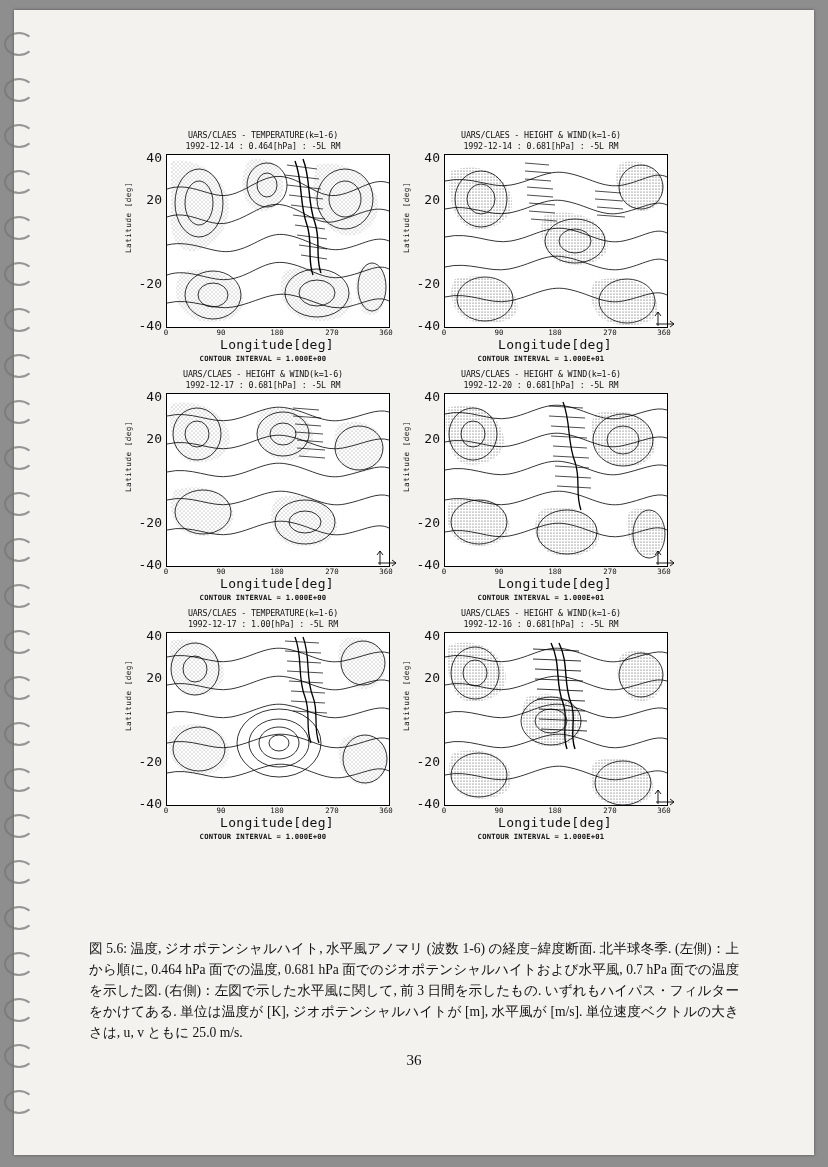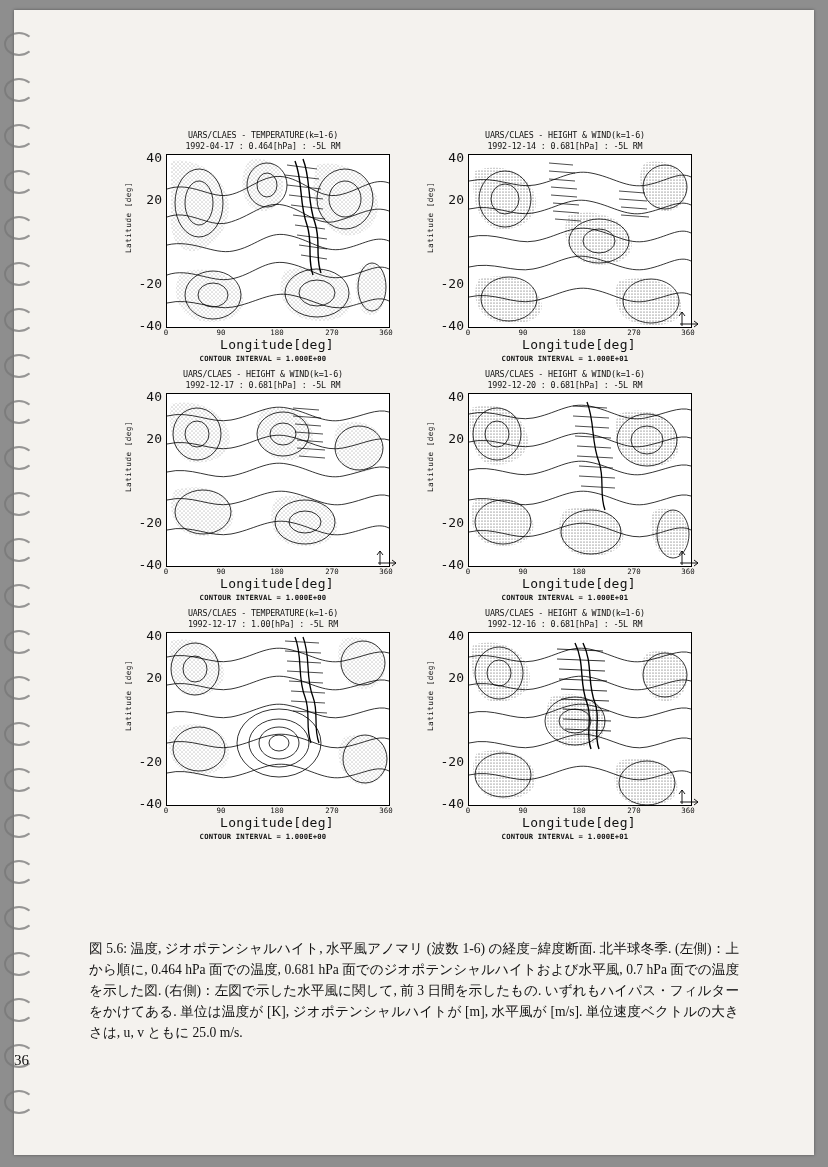--- a/index.html
+++ b/index.html
@@ -42,21 +42,20 @@
     opacity: .75;
   }
   .figure-area {
     position: absolute;
     left: 110px;
     top: 120px;
     width: 580px;
   }
   .row {
     display: flex;
-    justify-content: space-between;
     margin-bottom: 6px;
   }
   .panel {
     width: 278px;
   }
   .panel-title {
     text-align: center;
     font-family: "DejaVu Sans Mono", monospace;
     font-size: 8.4px;
     line-height: 11px;
@@ -148,21 +147,21 @@
     line-height: 21px;
     color: #111;
     text-align: justify;
   }
   .caption .lead { font-weight: 400; }
   .pageno {
     position: absolute;
     left: 0;
     top: 1042px;
     width: 800px;
-    text-align: left;
+    text-align: center;
     font-family: "Liberation Serif", serif;
     font-size: 15px;
     color: #111;
   }
 </style>
 </head>
 <body>
 
 <div id="page">
 
@@ -192,21 +191,21 @@
       <i style="top:1034px"></i>
       <i style="top:1080px"></i>
   </div>
 
   <div class="figure-area">
 
     <div class="row">
 
       <div class="panel">
         <div class="panel-title">UARS/CLAES  -  TEMPERATURE(k=1-6)</div>
-        <div class="panel-title">1992-04-17 :  0.464[hPa]  :  -5L RM</div>
+        <div class="panel-title">1992-12-14 :  0.464[hPa]  :  -5L RM</div>
         <div class="plot-wrap">
           <div class="ylabel">Latitude [deg]</div>
           <div class="ytick" style="top:-4px">40</div>
           <div class="ytick" style="top:38px">20</div>
           <div class="ytick" style="top:122px">-20</div>
           <div class="ytick" style="top:164px">-40</div>
           <div class="plot-box">
             <svg width="222" height="172" viewBox="0 0 222 172">
               <defs>
                 <pattern id="stipA" width="4" height="4" patternUnits="userSpaceOnUse">

